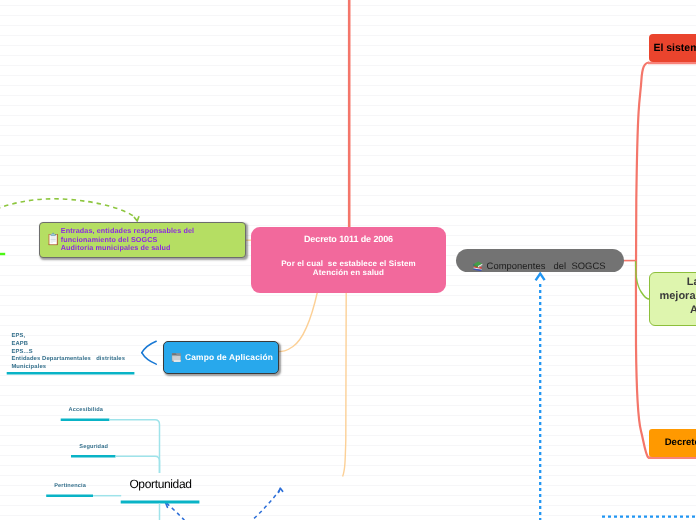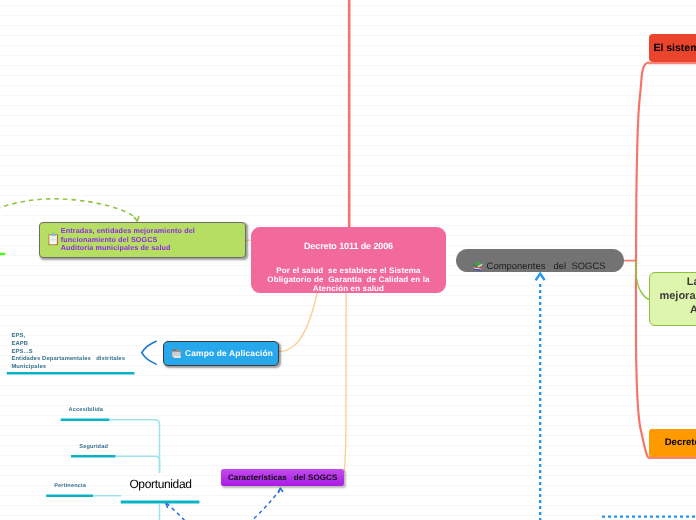--- a/index.html
+++ b/index.html
@@ -10,21 +10,21 @@
   #canvas{position:absolute;left:0;top:0;width:696px;height:520px;overflow:hidden;}
   .ruled{position:absolute;left:0;top:-4px;width:696px;height:530px;
     background:repeating-linear-gradient(to bottom,
       #ffffff 0px, #ffffff 8.8px, #f6f6f8 8.8px, #f6f6f8 10px);}
   svg.links{position:absolute;left:0;top:0;width:696px;height:520px;overflow:visible;}
   .node{position:absolute;box-sizing:border-box;}
 
   
   #central{left:251px;top:227px;width:195px;height:66px;border-radius:9px;
     background:#f2699c;display:flex;flex-direction:column;align-items:center;
-    justify-content:flex-end;padding-top:7px;}
+    justify-content:flex-start;padding-top:7px;}
   #central .ttl{font-size:9px;font-weight:bold;color:#ffffff;letter-spacing:-.1px;white-space:pre;}
   #central .sub{margin-top:15px;font-size:8px;font-weight:bold;color:#ffffff;
     line-height:9px;text-align:center;letter-spacing:.14px;width:190px;white-space:pre;}
 
   
   #greennote{left:39.3px;top:221.6px;width:207.2px;height:36.3px;border-radius:4px;
     background:#b5de63;border:1.3px solid #6d6d6d;
     box-shadow:1.5px 1.5px 2px rgba(40,40,40,.45);
     display:flex;align-items:center;padding-left:6px;}
   #greennote .ico{width:11.3px;height:11.6px;flex:0 0 11.3px;margin-right:3.2px;font-size:11.6px;
@@ -33,21 +33,21 @@
     white-space:pre;}
 
   
   #componentes{left:455.5px;top:248.7px;width:168.4px;height:23.2px;border-radius:11.6px;
     background:#737373;display:flex;align-items:flex-end;padding-left:16.2px;}
   #componentes .ico{width:11.6px;height:11.6px;margin-right:3.3px;line-height:0;display:flex;}
   #componentes .ico svg{width:11.6px;height:11.6px;display:block;}
   #componentes .lbl{font-size:9.4px;color:#1c1c1c;letter-spacing:.05px;white-space:pre;position:relative;top:-1px;}
 
   
-  #campo{left:163.1px;top:340.8px;width:115.6px;height:25px;border-radius:5px;
+  #campo{left:163.1px;top:340.8px;width:115.6px;height:33px;border-radius:5px;
     background:#28a8ec;border:1.5px solid #3a3a3a;
     box-shadow:1.4px 1.4px 1.8px rgba(40,40,40,.45);
     display:flex;align-items:center;padding-left:7.3px;}
   #campo .ico{width:10.4px;height:10.6px;margin-right:3.2px;line-height:0;display:flex;}
   #campo .ico svg{width:10.4px;height:10.6px;display:block;}
   #campo .lbl{font-size:8.4px;font-weight:bold;color:#ffffff;letter-spacing:.17px;white-space:pre;}
 
   
   #caracteristicas{left:221px;top:468.6px;width:123.4px;height:17.7px;border-radius:2.5px;
     background:linear-gradient(to bottom,#c14ced,#ab1ae4);
@@ -132,26 +132,26 @@
     <path d="M46.2,495.7 L93,495.7" stroke="#09b3c6" stroke-width="2.4" fill="none"></path>
     <path d="M93,495.7 L121.2,495.7" stroke="#9fe3ea" stroke-width="1.5" fill="none"></path>
     <path d="M120.7,501.9 L199.4,501.9" stroke="#09b3c6" stroke-width="3" fill="none"></path>
     <path d="M159.5,503.4 L159.5,520" stroke="#9fe3ea" stroke-width="1.5" fill="none"></path>
 
     <path d="M346.2,292 L345.8,440 C345.2,462 345,470 342.6,476.6" stroke="#fcd096" stroke-width="1.4" fill="none"></path>
   </svg>
 
   <div class="node" id="central">
     <div class="ttl">Decreto 1011 de 2006</div>
-    <div class="sub"><div>Por el salud  se establece el Sistema</div><div>Obligatorio de  Garantía  de Calidad en la</div><div>Atención en salud</div></div>
+    <div class="sub"><div>Por el cual  se establece el Sistem</div><div>Atención en salud</div></div>
   </div>
 
   <div class="node" id="greennote">
     <div class="ico">📋</div>
-    <div class="txt"><div>Entradas, entidades mejoramiento del</div><div>funcionamiento del SOGCS</div><div>Auditoria municipales de salud</div></div>
+    <div class="txt"><div>Entradas, entidades responsables del</div><div>funcionamiento del SOGCS</div><div>Auditoria municipales de salud</div></div>
   </div>
 
   <div class="node" id="componentes">
     <div class="ico">
         <svg width="12" height="12" viewBox="0 0 24 24">
         <g>
           <path d="M2.2,12 L3.2,7.6 L6.4,8.4 L5.4,12.8 Z" fill="#3f51b5"></path>
           <path d="M4.4,11.2 L20,14.2 L19.4,18.4 L3.8,15.4 Z" fill="#e53935"></path>
           <path d="M3.4,15.4 L20,18.4 L19.8,20.4 L3.2,17.4 Z" fill="#f5f5f5"></path>
           <path d="M3.2,17.4 L19.8,20.4 L19.4,23.4 L2.8,20.4 Z" fill="#3f51b5"></path>
@@ -172,23 +172,20 @@
         <path d="M2.6,2.8 L10.6,2.8 L13.8,7.2 L22.2,7.2 L22.2,21 L2.6,21 Z" fill="#6f7479"></path>
         <path d="M2.6,8.2 L22.2,8.2 L22.2,20.6 L2.6,20.6 Z" fill="#ccd0d4"></path>
         <path d="M2.6,8.2 L13,8.2 L13,9.6 L2.6,9.6 Z" fill="#b9bec2"></path>
         <path d="M2.6,18 L6.4,22.6 L22.2,22.6 L22.2,18 Z" fill="#e3e6e9"></path>
         <path d="M2.6,18 L6.4,22.6 L7,21 L3.5,17.4 Z" fill="#8b9095"></path>
       </svg>
       </div>
     <div class="lbl">Campo de Aplicación</div>
   </div>
 
-  <div class="node" id="caracteristicas">
-    <div class="lbl">Características   del SOGCS</div>
-  </div>
 
   <div class="node" id="elsistema">
     <div class="lbl">El sistem</div>
   </div>
 
   <div class="node" id="lamejora">
     <div class="lbl">La Auditoria para el</div>
     <div class="lbl">mejoramiento de la calidad de</div>
     <div class="lbl">Atención en Salud</div>
   </div>

